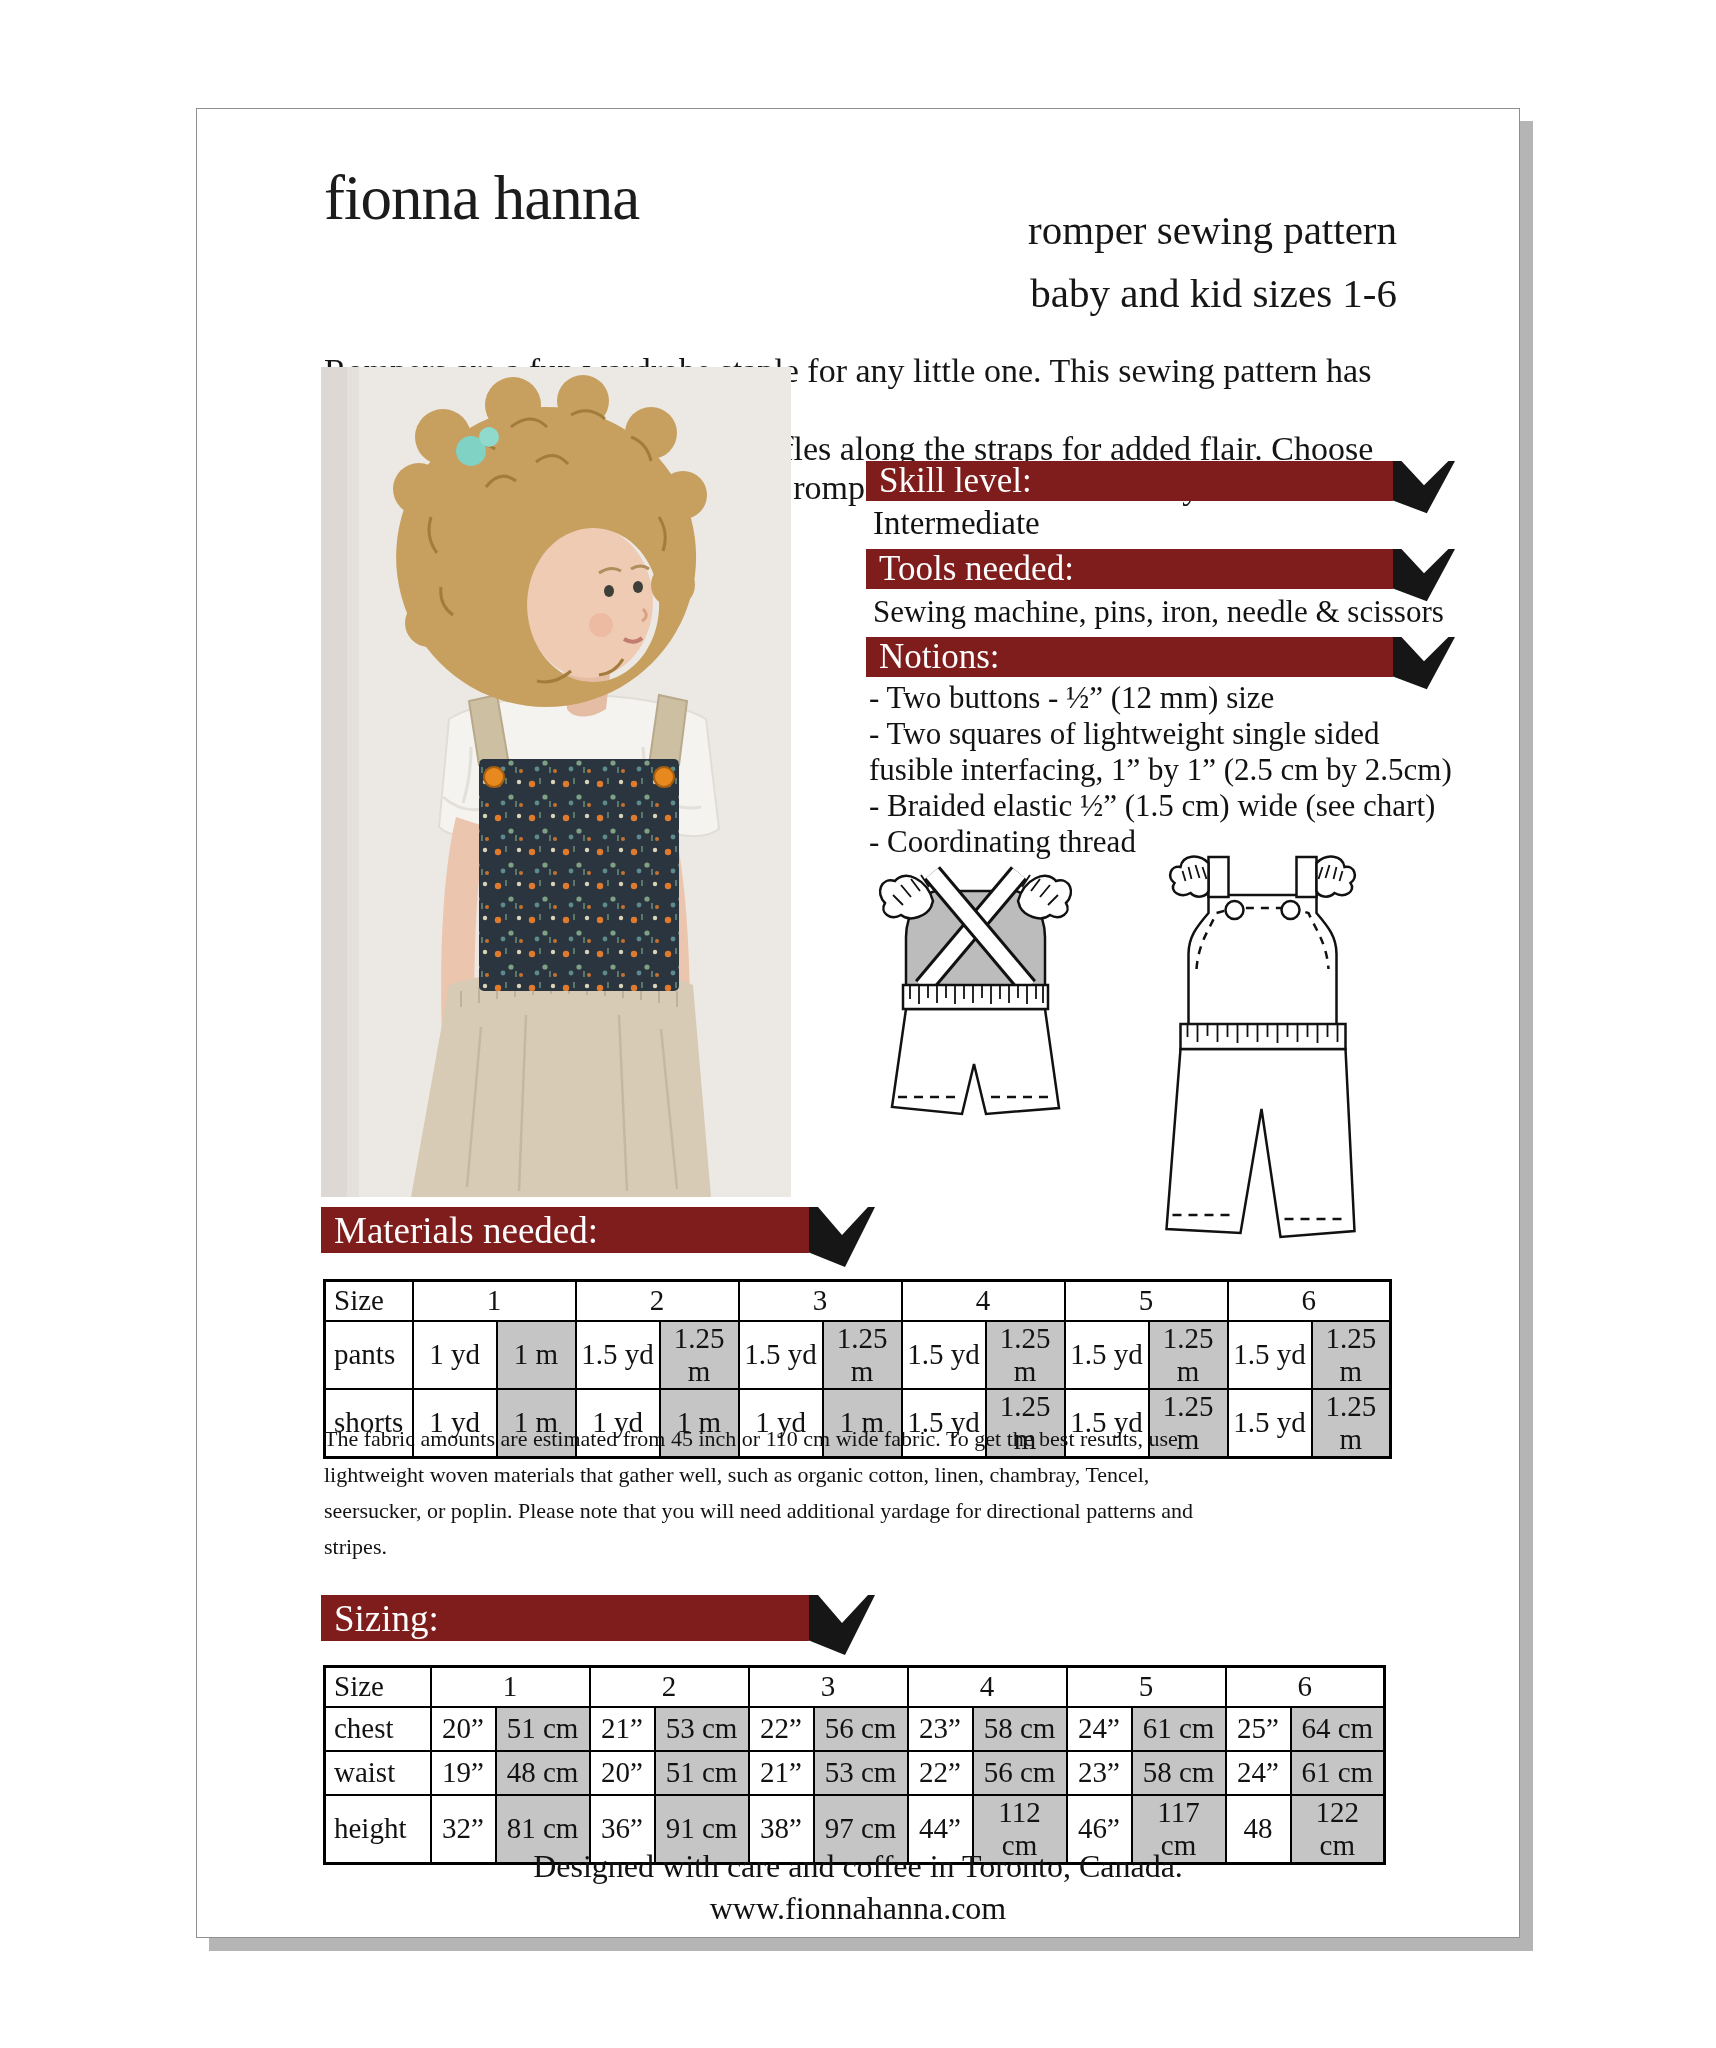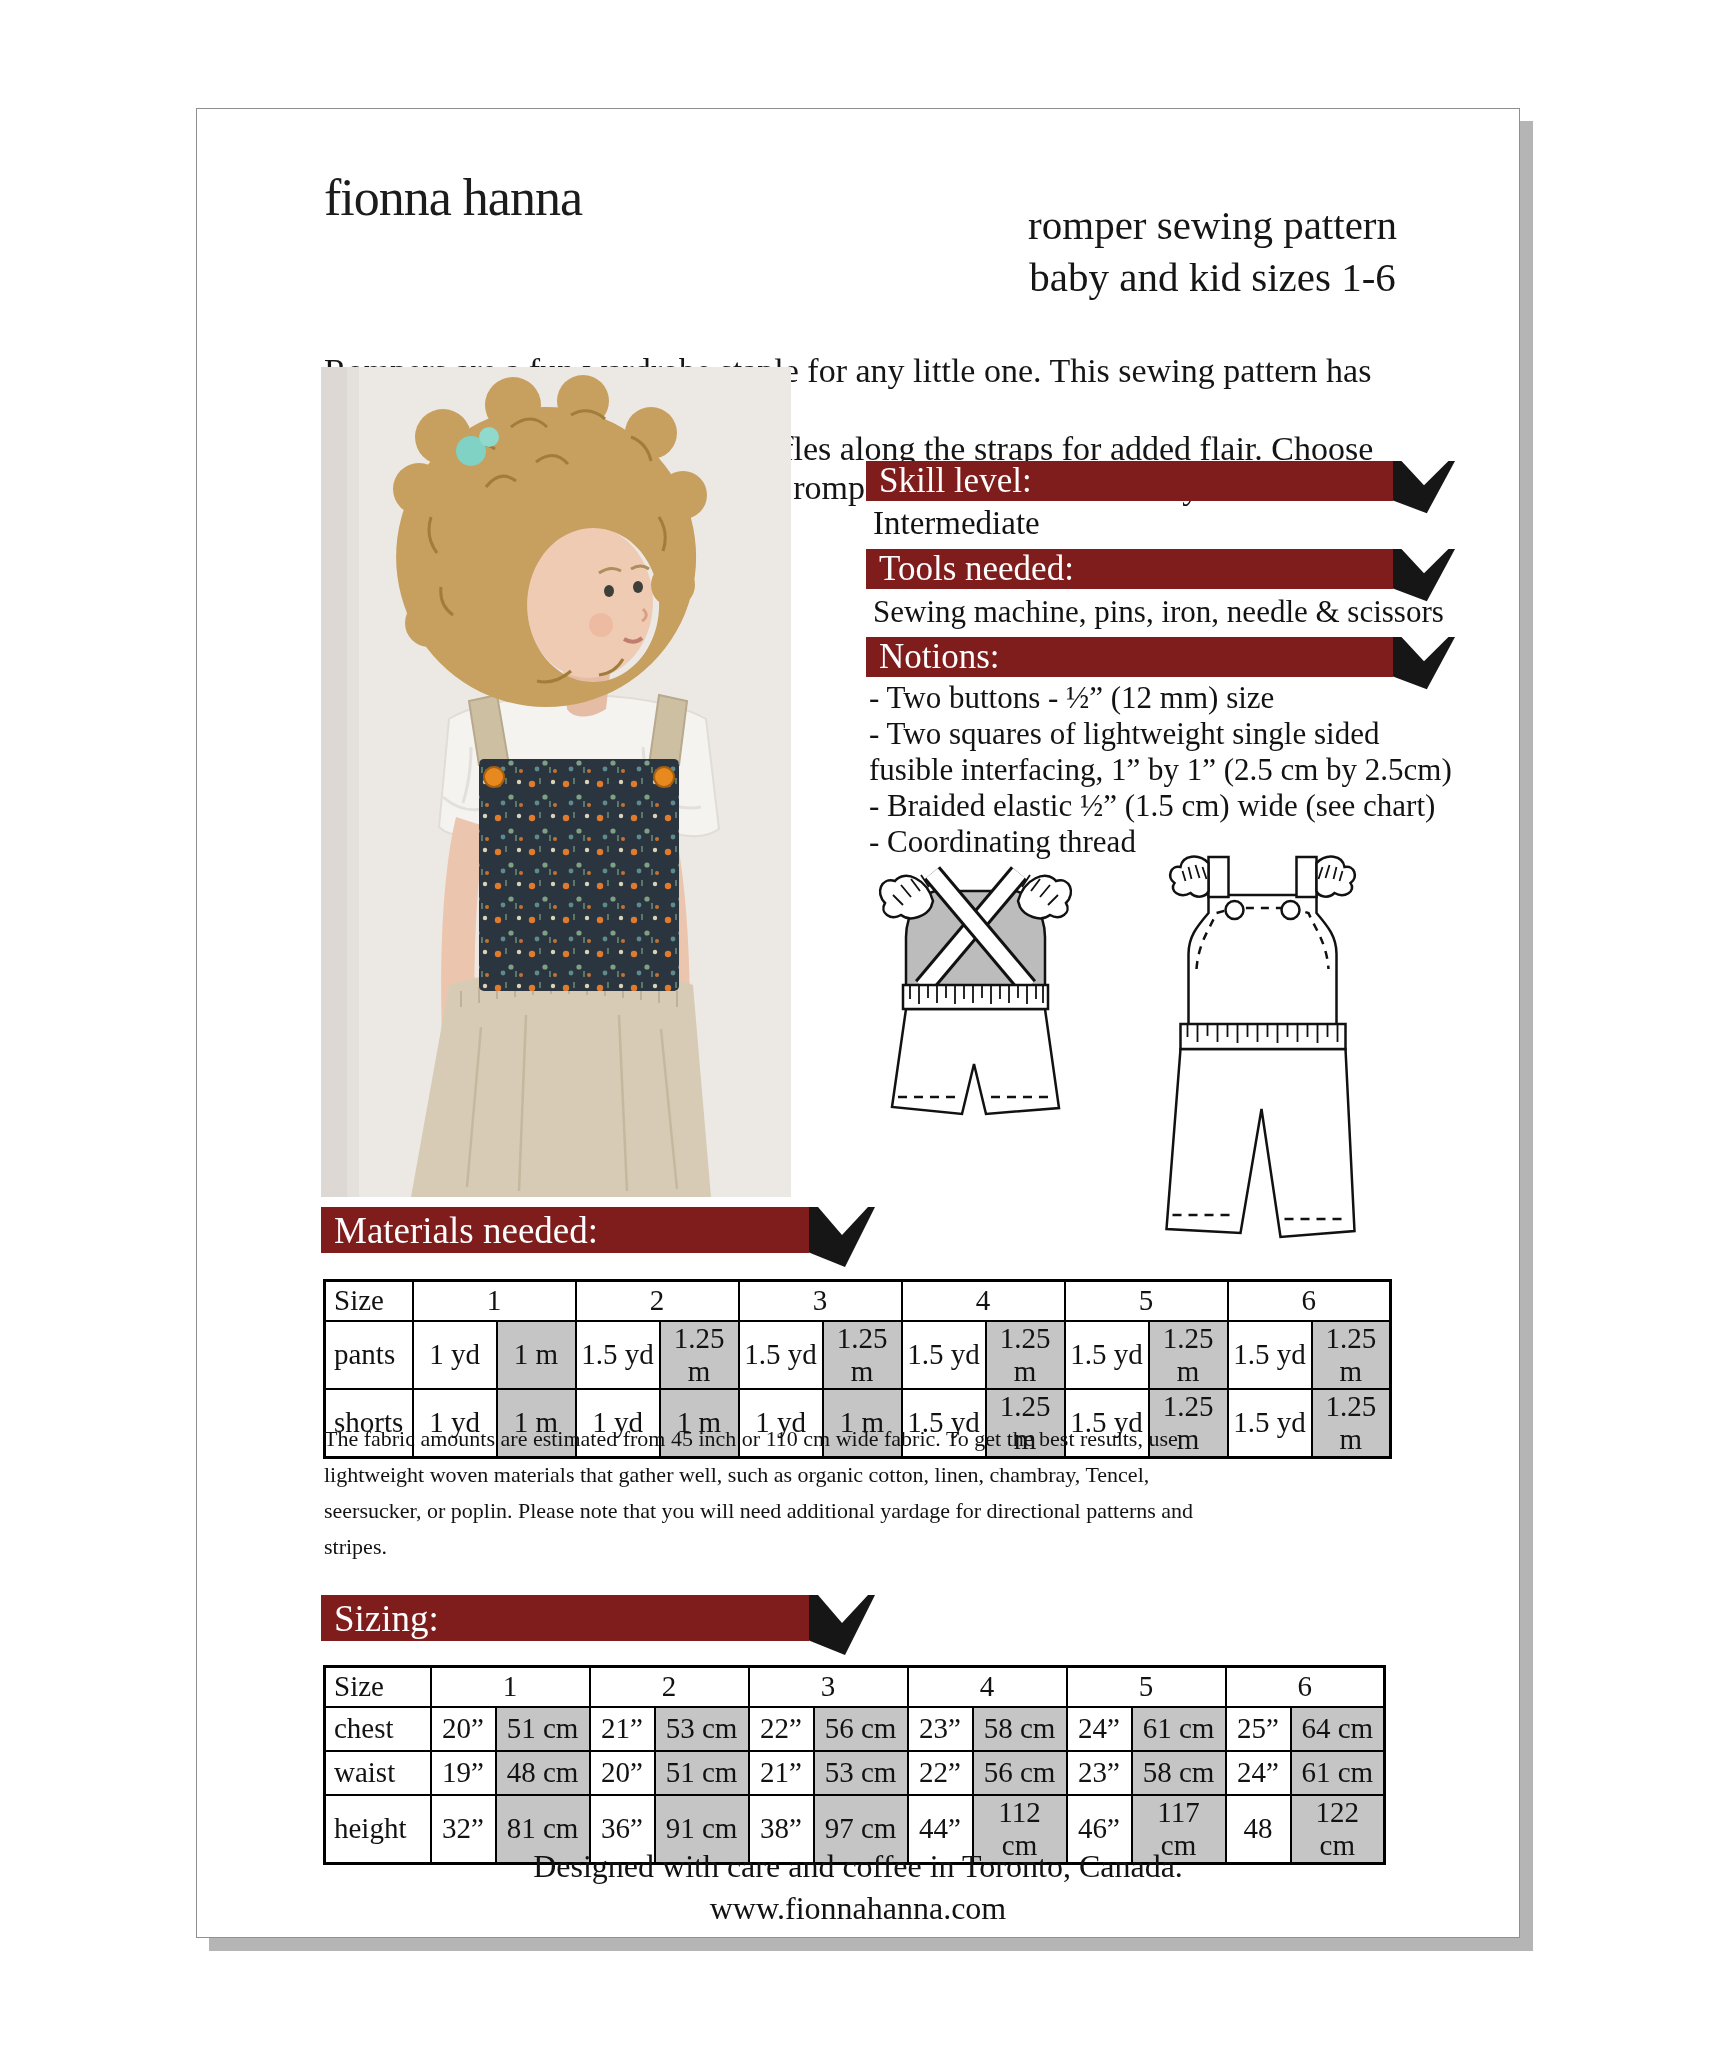--- a/index.html
+++ b/index.html
@@ -4,24 +4,24 @@
 <style>
   * { margin:0; padding:0; box-sizing:border-box; }
   html,body { width:1716px; height:2048px; background:#ffffff;
     font-family:"Liberation Serif","DejaVu Serif",serif; color:#121212; }
   .stage { position:relative; width:1716px; height:2048px; overflow:hidden; }
 
   .paper { position:absolute; left:196px; top:108px; width:1324px; height:1830px;
     background:#fff; border:1px solid #8f8f8f;
     box-shadow:13px 13px 0 0 #b5b5b5; }
 
-  .brand { position:absolute; left:127px; top:50px; font-size:52px; line-height:78px;
+  .brand { position:absolute; left:127px; top:50px; font-size:63px; line-height:78px;
     letter-spacing:-1px; color:#1c1c1c; }
-  .doc-title { position:absolute; right:122px; top:90px; text-align:center;
-    font-size:41px; line-height:52px; color:#161616; white-space:pre-line; }
+  .doc-title { position:absolute; right:122px; top:90px; text-align:right;
+    font-size:41px; line-height:63px; color:#161616; white-space:pre-line; }
 
   .intro { position:absolute; left:127px; top:242px; width:1085px;
     font-size:34px; line-height:39px; white-space:pre-line; color:#151515; }
 
   .photo { position:absolute; left:124px; top:258px; width:470px; height:830px; }
 
   
   .ribbon { position:absolute; background:#7f1d1d; color:#fdfdfd;
     display:flex; align-items:center; padding-left:13px; }
   .ribbon.small { width:527px; height:40px; font-size:35px; }

